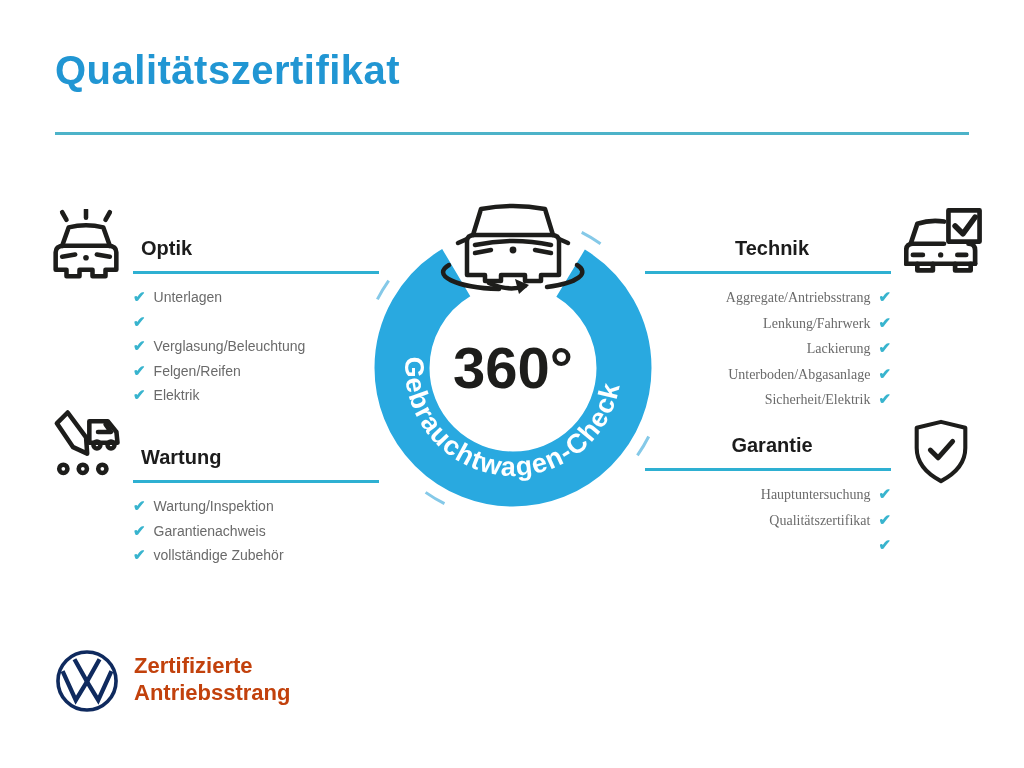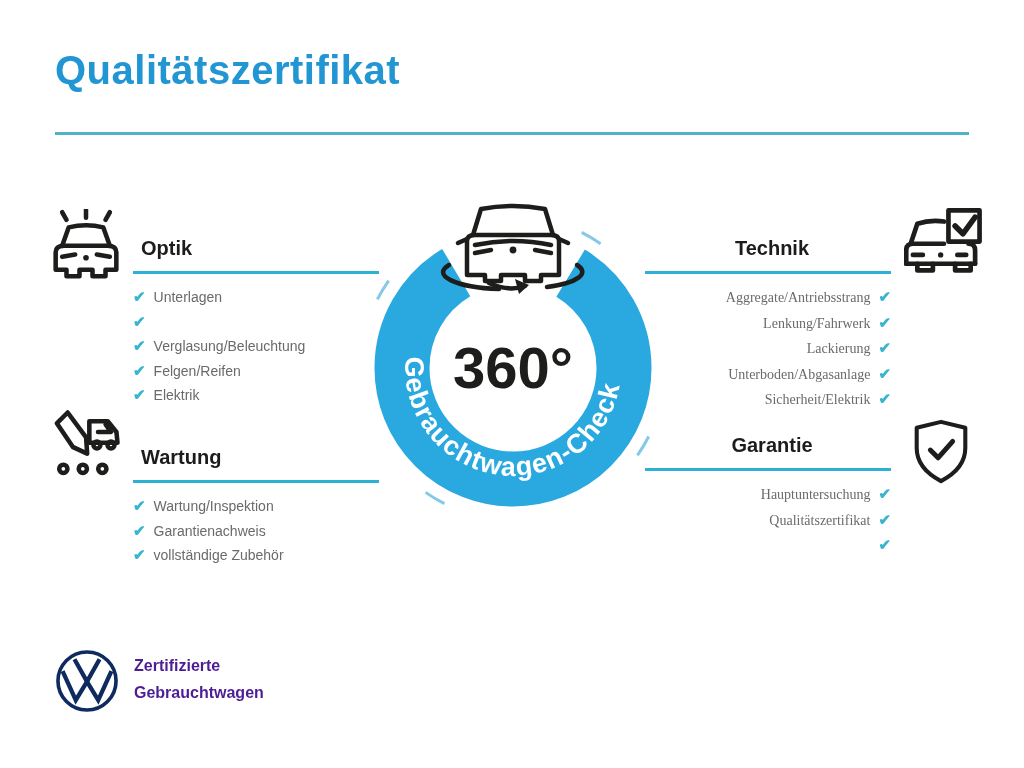--- a/index.html
+++ b/index.html
@@ -27,22 +27,22 @@
 
   .icon{position:absolute;}
   #icon-optik{left:47px;top:209px;width:78px;height:78px;}
   #icon-wartung{left:45px;top:406px;width:80px;height:78px;}
   #icon-technik{left:904px;top:206px;width:80px;height:80px;}
   #icon-garantie{left:906px;top:414px;width:70px;height:76px;}
 
   #center-graphic{position:absolute;left:341px;top:183px;width:344px;height:376px;}
 
   #vw-logo{position:absolute;left:54px;top:648px;width:66px;height:66px;}
-  .footer-text{position:absolute;left:134px;top:652px;font-size:16px;font-weight:700;
-               color:#4c1d95;line-height:27px;}
+  .footer-text{position:absolute;left:134px;top:652px;font-size:22px;font-weight:700;
+               color:#c2410c;line-height:27px;}
 </style>
 </head>
 <body>
 
 <div class="page">
 
   <h1 class="title">Qualitätszertifikat</h1>
   <div class="main-rule"></div>
 
   <svg id="icon-optik" class="icon" viewBox="0 0 72 72" fill="none" stroke="#1d1d1b" stroke-width="4.2" stroke-linecap="round" stroke-linejoin="round">
@@ -203,16 +203,16 @@
     </g>
   </svg>
 
   <svg id="vw-logo" viewBox="0 0 100 100" fill="none" stroke="#0f2a5e" stroke-linecap="butt" stroke-linejoin="miter">
     <circle cx="50" cy="50" r="44" stroke-width="5.5"></circle>
     <path d="M31 17 L50 51 L69 17" stroke-width="6.5"></path>
     <path d="M13 35 L33 79 L50 51 L67 79 L87 35" stroke-width="6.5"></path>
   </svg>
   <div class="footer-text">
     <div>Zertifizierte</div>
-    <div>Gebrauchtwagen</div>
+    <div>Antriebsstrang</div>
   </div>
 
 </div>
 
 </body></html>

